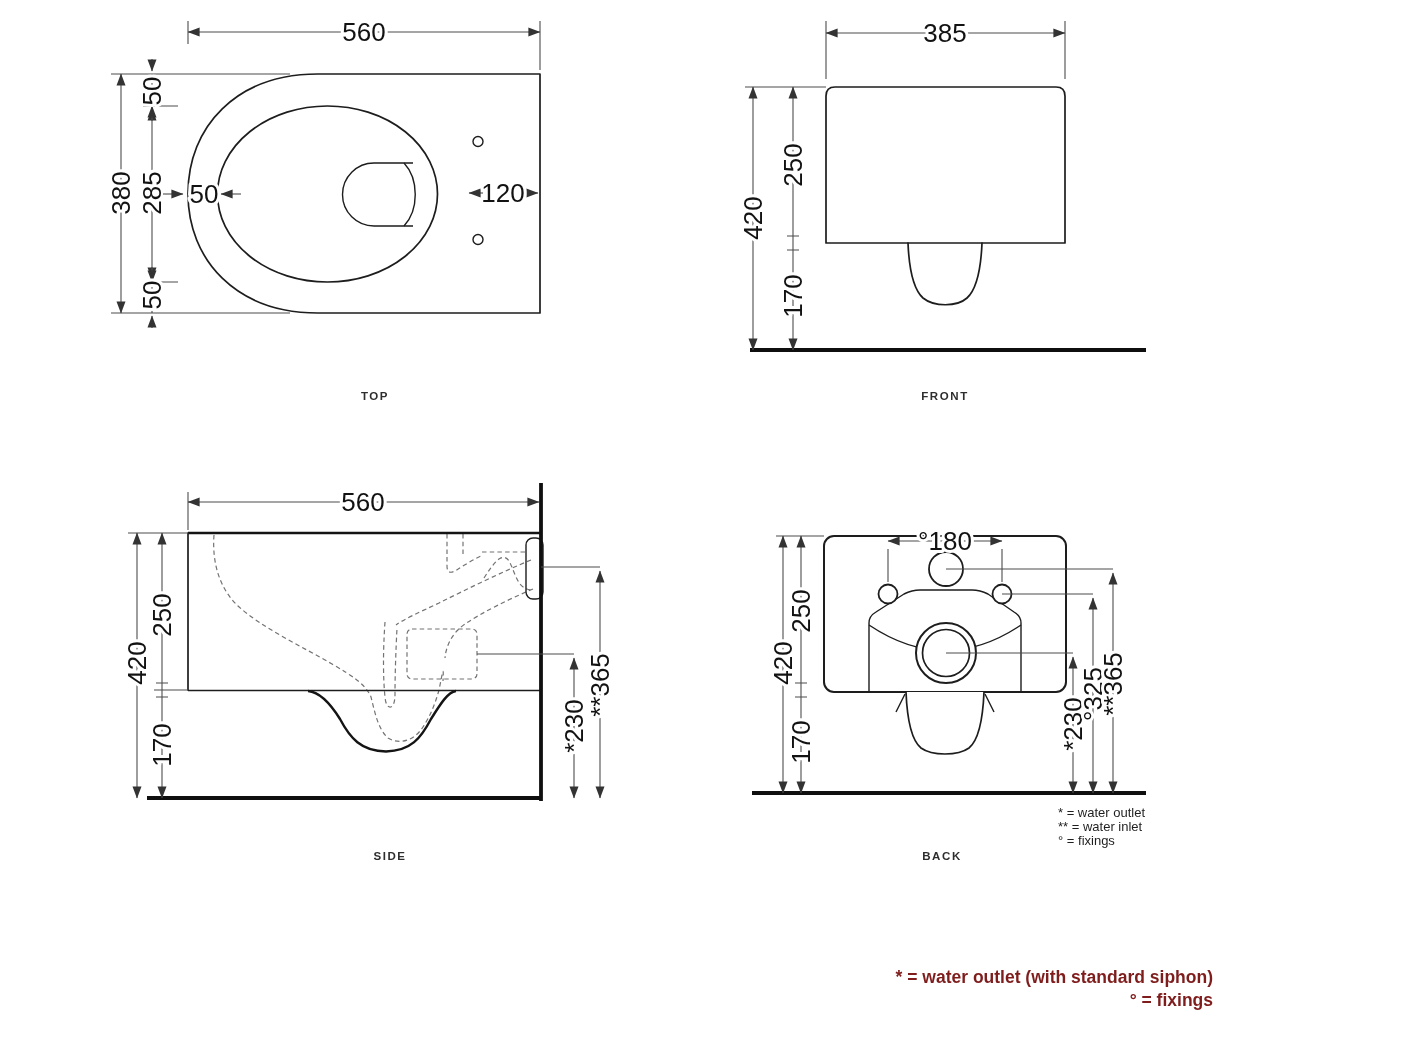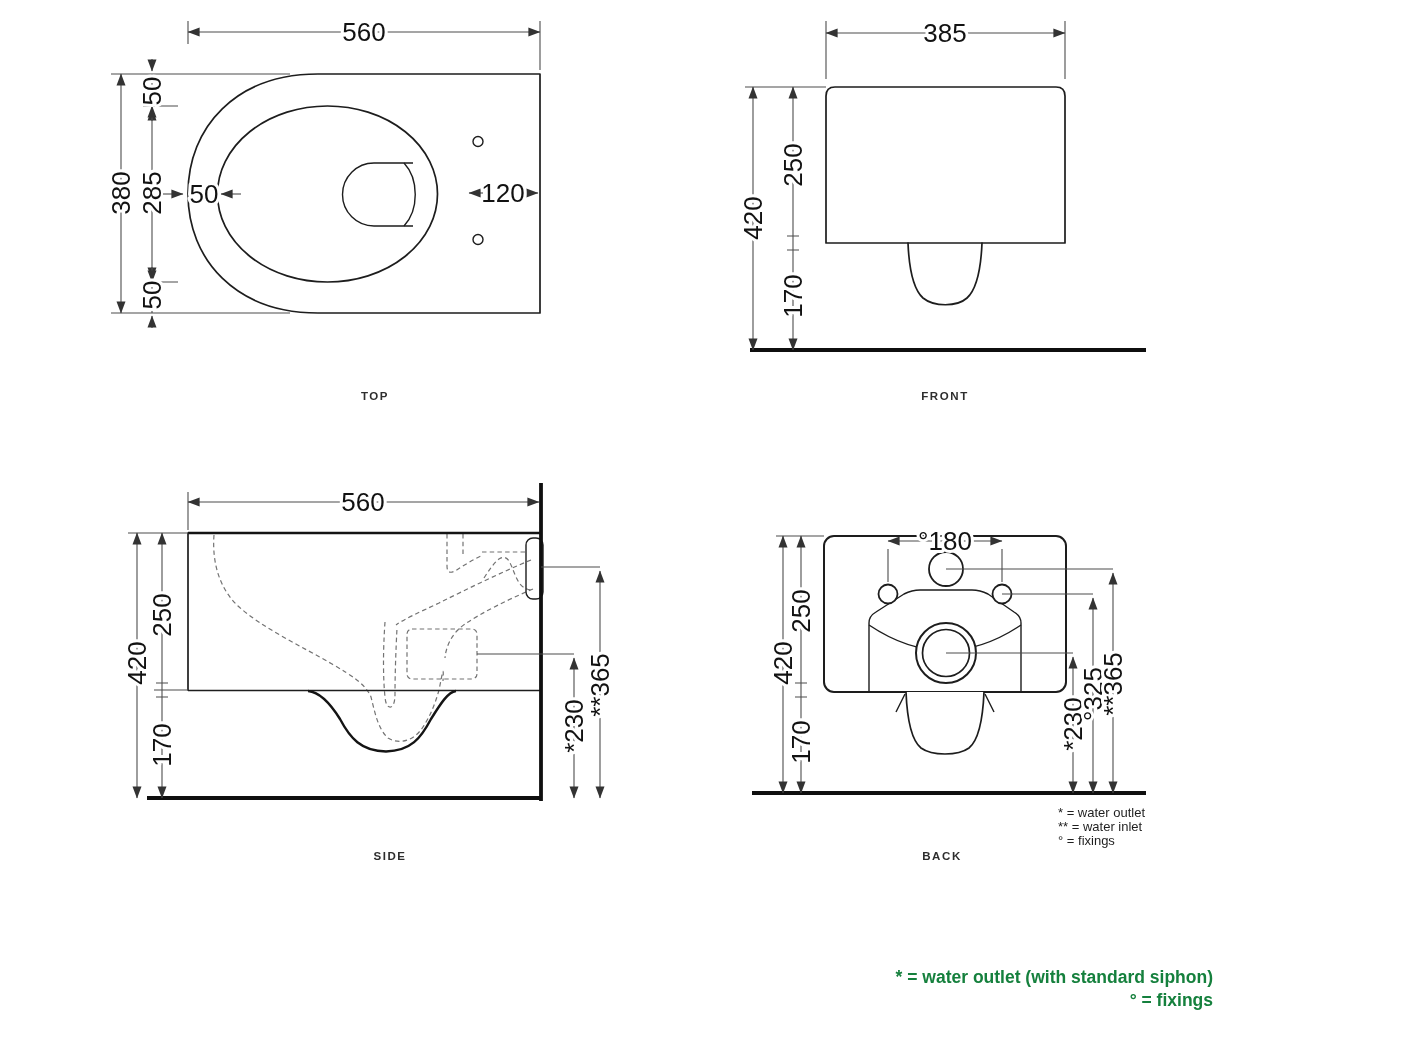--- a/index.html
+++ b/index.html
@@ -16,21 +16,21 @@
   .wfill{fill:#ffffff;stroke:none;}
   
   .dimtext{font-family:"Liberation Sans",sans-serif;font-size:26px;fill:#121212;
            stroke:#fff;stroke-width:6px;paint-order:stroke;stroke-linejoin:round;
            text-anchor:middle;dominant-baseline:central;}
   .vlabel {font-family:"Liberation Sans",sans-serif;font-size:11.5px;font-weight:bold;
            letter-spacing:1.6px;fill:#2e2e2e;text-anchor:middle;}
   .mini   {font-family:"Liberation Sans",sans-serif;font-size:13px;fill:#1f1f1f;}
   
   .footnotes{position:absolute;right:62px;top:966px;text-align:right;
-             font-size:17.5px;font-weight:bold;color:#15803d;line-height:22.5px;}
+             font-size:17.5px;font-weight:bold;color:#7f1d1d;line-height:22.5px;}
 </style>
 </head>
 <body>
 
 <div class="stage">
 <svg width="1405" height="1052" viewBox="0 0 1405 1052">
   <defs>
     <marker id="arr" viewBox="0 0 10 8" refX="9.3" refY="4" markerWidth="12" markerHeight="9.6" orient="auto-start-reverse">
       <path d="M0.5 0.6 L9.6 4 L0.5 7.4 Z" fill="#333"></path>
     </marker>

